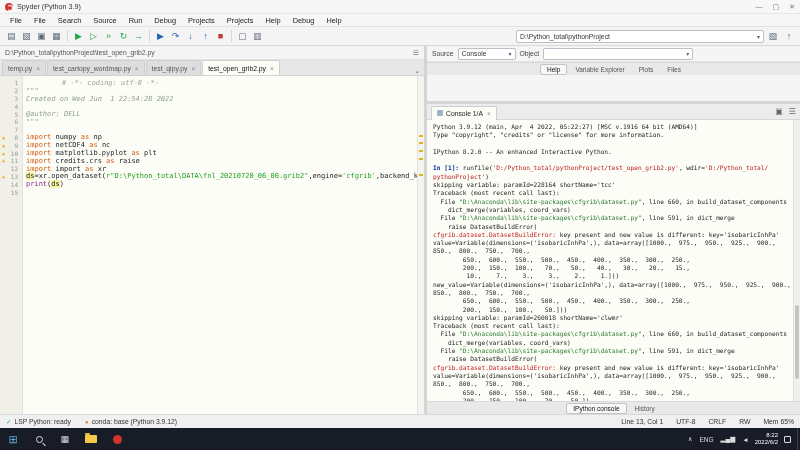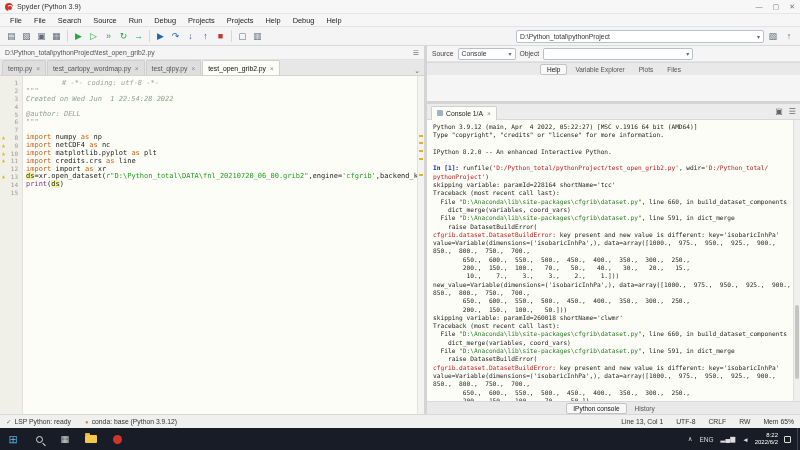--- a/index.html
+++ b/index.html
@@ -353,21 +353,21 @@
       <span class="lnum">10</span>
     </span>
     <span class="code-content"><span><span class="kw">import</span><span> matplotlib.pyplot </span><span class="kw">as</span><span> plt</span></span></span>
   </div>
 
   <div class="code-line">
     <span class="gutter-cell">
       <span class="warn-ico">▲</span>
       <span class="lnum">11</span>
     </span>
-    <span class="code-content"><span><span class="kw">import</span><span> credits.crs </span><span class="kw">as</span><span> line</span></span></span>
+    <span class="code-content"><span><span class="kw">import</span><span> credits.crs </span><span class="kw">as</span><span> raise</span></span></span>
   </div>
 
   <div class="code-line">
     <span class="gutter-cell">
       
       <span class="lnum">12</span>
     </span>
     <span class="code-content"><span><span class="kw">import</span><span> import </span><span class="kw">as</span><span> xr</span></span></span>
   </div>
 

